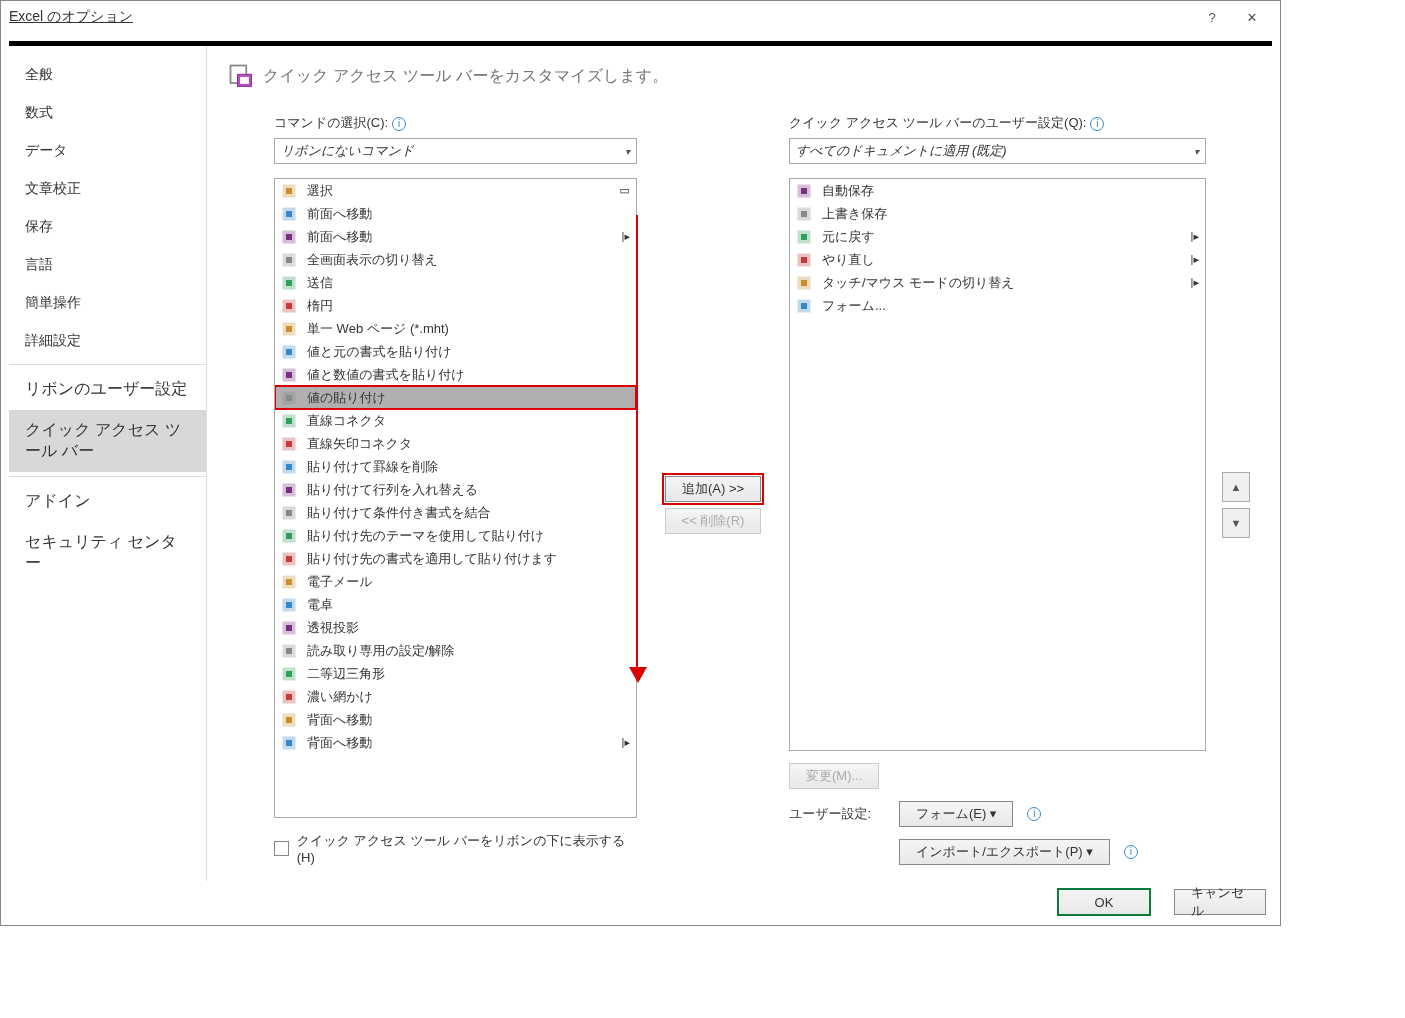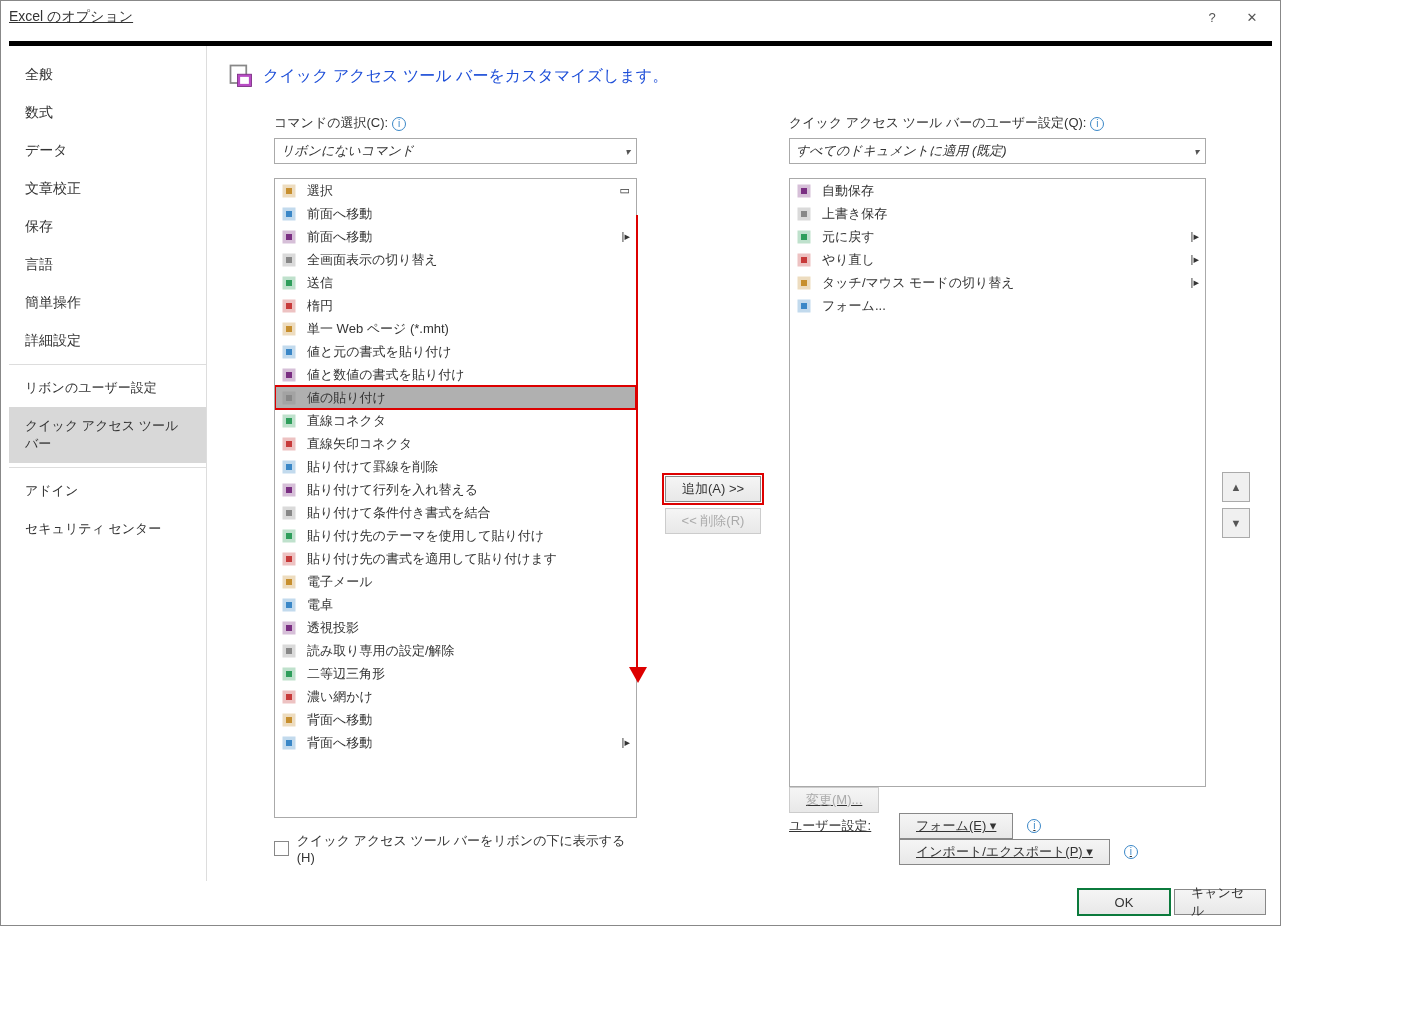--- a/index.html
+++ b/index.html
@@ -5,49 +5,49 @@
 * { box-sizing: border-box; margin: 0; padding: 0; }
 body { font-family: "Meiryo UI", "Yu Gothic UI", sans-serif; font-size: 13px; background: #fff; color: #333; }
 .dialog { width: 1281px; height: 926px; border: 1px solid #888; position: relative; background: #fff; }
 .titlebar { height: 32px; display: flex; align-items: center; padding: 0 8px; }
 .titlebar-text { flex: 1; font-size: 14px; text-decoration: underline; }
 .titlebar-btn { width: 40px; height: 30px; display: flex; align-items: center; justify-content: center; font-size: 13px; color: #555; cursor: pointer; }
 .content { display: flex; height: calc(100% - 84px); border-top: 5px solid #000000; margin: 8px 8px 0 8px; }
 .sidebar { width: 198px; border-right: 1px solid #ddd; padding-top: 10px; }
 .sidebar-item { padding: 10px 16px; cursor: pointer; font-size: 14px; }
 .sidebar-item.active { background: #d8d8d8; }
-.sidebar-item.sub { font-size: 13px; }
+.sidebar-item.sub { font-size: 16px; }
 .sidebar-sep { border-top: 1px solid #ddd; margin: 4px 0; }
 .main { flex: 1; padding: 16px 20px; position: relative; display: flex; flex-direction: column; }
 .heading { display: flex; align-items: center; gap: 8px; margin-bottom: 24px; }
 .heading-icon { width: 28px; height: 28px; }
-.heading-text { font-size: 16px; color: #1d4ed8; }
+.heading-text { font-size: 16px; color: #737373; }
 .cols { display: flex; flex: 1; gap: 16px; }
 .col-left { width: 410px; display: flex; flex-direction: column; padding-left: 47px; }
 .col-mid { width: 120px; display: flex; flex-direction: column; align-items: center; justify-content: center; gap: 6px; padding-top: 30px; }
 .col-right { flex: 1; display: flex; flex-direction: column; }
 .col-arrows { width: 30px; display: flex; flex-direction: column; justify-content: center; gap: 6px; padding-top: 30px; }
 .label-row { font-size: 13px; margin-bottom: 6px; }
 .info-icon { display: inline-block; width: 14px; height: 14px; border: 1px solid #3a87c7; border-radius: 50%; color: #3a87c7; font-size: 10px; text-align: center; line-height: 12px; margin-left: 4px; vertical-align: middle; }
 .dropdown { width: 100%; height: 26px; border: 1px solid #aaa; padding: 0 6px; display: flex; align-items: center; justify-content: space-between; cursor: pointer; background: #fff; margin-bottom: 14px; font-style: italic; }
 .dropdown-arrow { font-size: 10px; color: #555; }
 .listbox { flex: 1; border: 1px solid #aaa; overflow-y: scroll; position: relative; }
 .list-item { height: 23px; display: flex; align-items: center; padding-left: 4px; cursor: pointer; }
 .list-item.selected { background: #b0b0b0; outline: 2px solid #d00; outline-offset: -1px; }
 .list-icon { width: 20px; height: 20px; margin-right: 8px; display: flex; align-items: center; justify-content: center; font-size: 12px; }
 .list-glyph { margin-left: auto; margin-right: 6px; font-size: 11px; color: #333; }
 .btn { height: 26px; padding: 0 16px; border: 1px solid #888; background: linear-gradient(#f5f5f5,#e8e8e8); cursor: pointer; display: inline-flex; align-items: center; justify-content: center; font-size: 13px; }
 .btn.disabled { color: #aaa; border-color: #ccc; cursor: default; }
 .btn.highlight { outline: 2px solid #d00; outline-offset: 1px; }
 .arrow-btn { width: 28px; height: 30px; border: 1px solid #aaa; background: #f0f0f0; display: flex; align-items: center; justify-content: center; cursor: pointer; font-size: 11px; color: #555; }
 .checkbox-row { margin-top: 14px; display: flex; align-items: center; gap: 8px; }
 .checkbox { width: 15px; height: 15px; border: 1px solid #888; }
-.bottom-row { display: flex; align-items: center; gap: 10px; text-decoration: underline; }
+.bottom-row { margin-top: 12px; display: flex; align-items: center; gap: 10px; }
 .bottom-label { width: 100px; font-size: 13px; }
-.footer { position: absolute; bottom: 10px; right: 14px; display: flex; gap: 4px; }
+.footer { position: absolute; bottom: 10px; right: 14px; display: flex; gap: 24px; }
 .footer .btn { width: 92px; }
 .btn.primary { outline: 2px solid #0b7a3c; outline-offset: -1px; }
 .red-arrow-line { position: absolute; left: 635px; top: 214px; width: 2px; height: 460px; background: #d00; }
 .red-arrow-head { position: absolute; left: 628px; top: 666px; width: 0; height: 0; border-left: 9px solid transparent; border-right: 9px solid transparent; border-top: 16px solid #d00; }
 ::-webkit-scrollbar { width: 18px; }
 ::-webkit-scrollbar-track { background: #f0f0f0; }
 ::-webkit-scrollbar-thumb { background: #ccc; border: 1px solid #aaa; }
 ::-webkit-scrollbar-button { height: 18px; background: #e8e8e8; border: 1px solid #aaa; }
 </style>
 </head>

